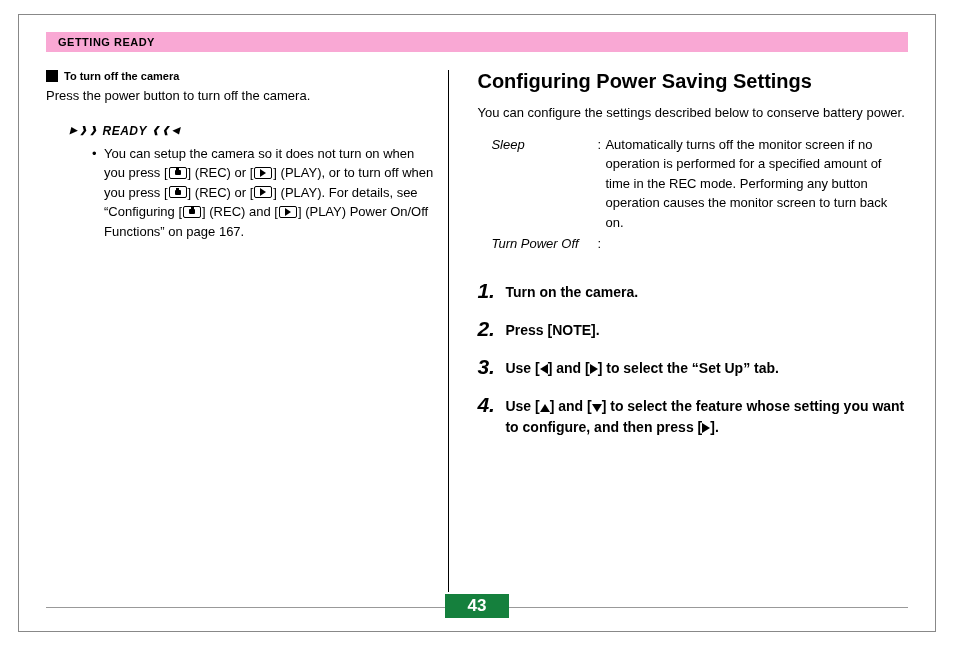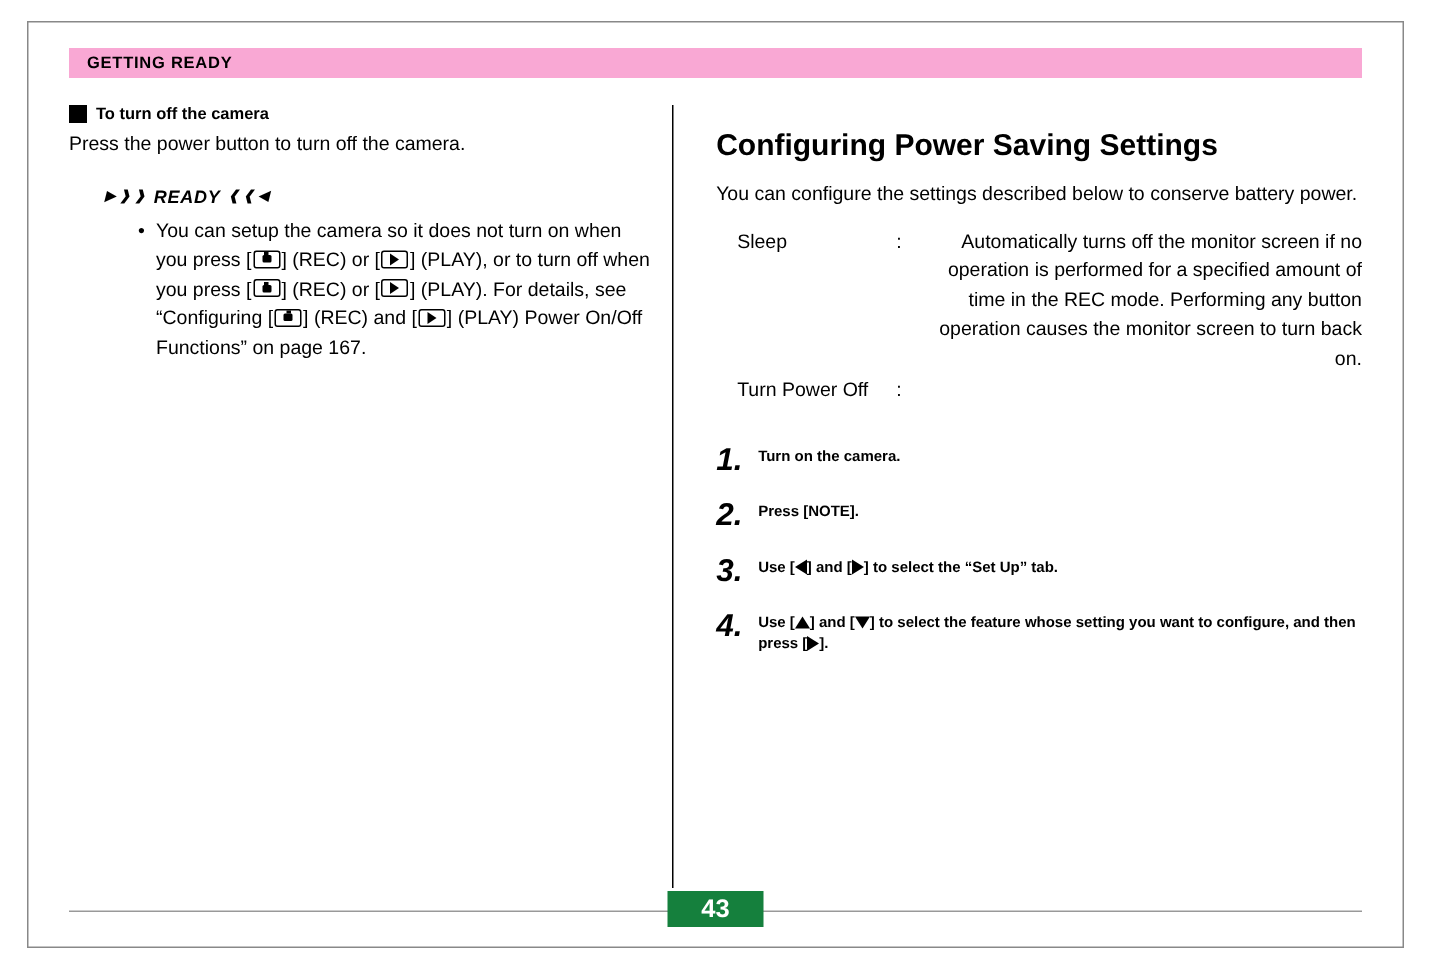--- a/index.html
+++ b/index.html
@@ -27,21 +27,21 @@
     font-size: 11px;
     font-weight: bold;
     letter-spacing: 0.5px;
   }
   .columns {
     position: absolute;
     top: 70px; left: 46px; right: 46px; bottom: 60px;
     display: flex;
   }
   .left-col { width: 47.5%; padding-right: 20px; }
-  .right-col { width: 52.5%; padding-left: 22px; margin-top: 16px; }
+  .right-col { width: 52.5%; padding-left: 22px; }
   .divider {
     position: absolute;
     left: 47%;
     top: 70px;
     bottom: 54px;
     width: 1px;
     background: #000;
   }
   .subhead {
     font-size: 11px;
@@ -109,35 +109,35 @@
     font-size: 20px;
     font-weight: bold;
     margin-bottom: 10px;
   }
   .def-table {
     margin: 12px 0 0 14px;
     font-size: 13px;
     line-height: 1.5;
   }
   .def-row { display: flex; margin-bottom: 2px; }
-  .def-term { width: 106px; flex-shrink: 0; }
+  .def-term { width: 106px; flex-shrink: 0; font-style: italic; }
   .def-colon { width: 8px; flex-shrink: 0; }
-  .def-desc { flex: 1; text-align: right; }
+  .def-desc { flex: 1; }
   .steps { margin-top: 26px; }
   .step { display: flex; margin-bottom: 16px; align-items: flex-start; }
   .step-num {
     font-size: 21px;
     font-weight: bold;
     font-style: italic;
     width: 28px;
     flex-shrink: 0;
     line-height: 1;
   }
   .step-text {
-    font-size: 10px;
+    font-size: 14px;
     font-weight: bold;
     line-height: 1.45;
     padding-top: 2px;
   }
   .tri { display:inline-block; }
   .tri-left { width:0;height:0;border-right:8px solid #000;border-top:5px solid transparent;border-bottom:5px solid transparent;vertical-align:middle; }
   .tri-right { width:0;height:0;border-left:8px solid #000;border-top:5px solid transparent;border-bottom:5px solid transparent;vertical-align:middle; }
   .tri-up { width:0;height:0;border-bottom:8px solid #000;border-left:5px solid transparent;border-right:5px solid transparent;vertical-align:middle; }
   .tri-down { width:0;height:0;border-top:8px solid #000;border-left:5px solid transparent;border-right:5px solid transparent;vertical-align:middle; }
   .footer {

